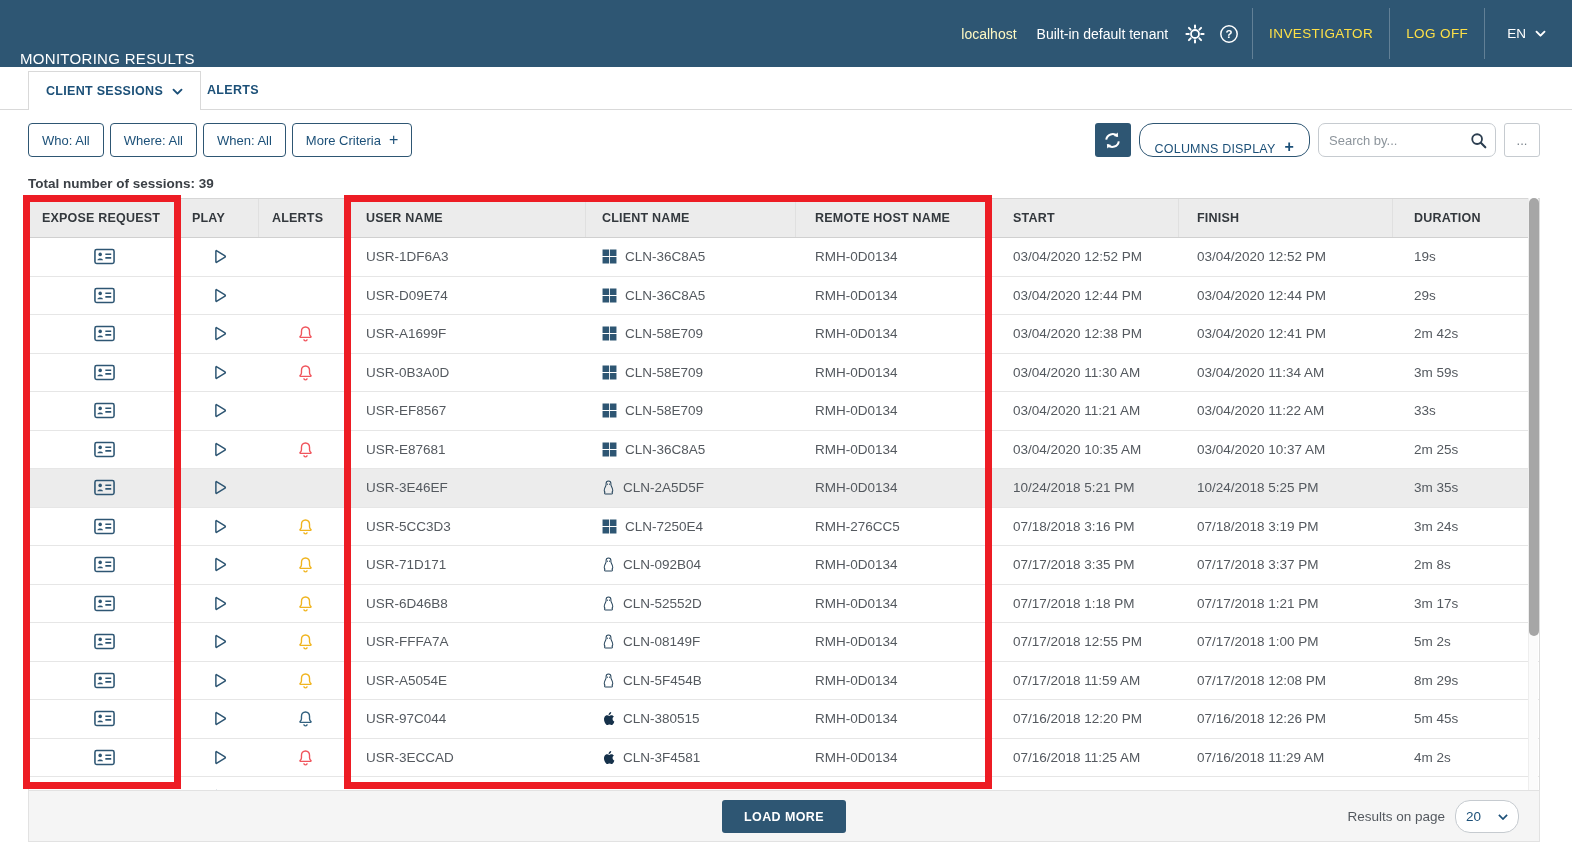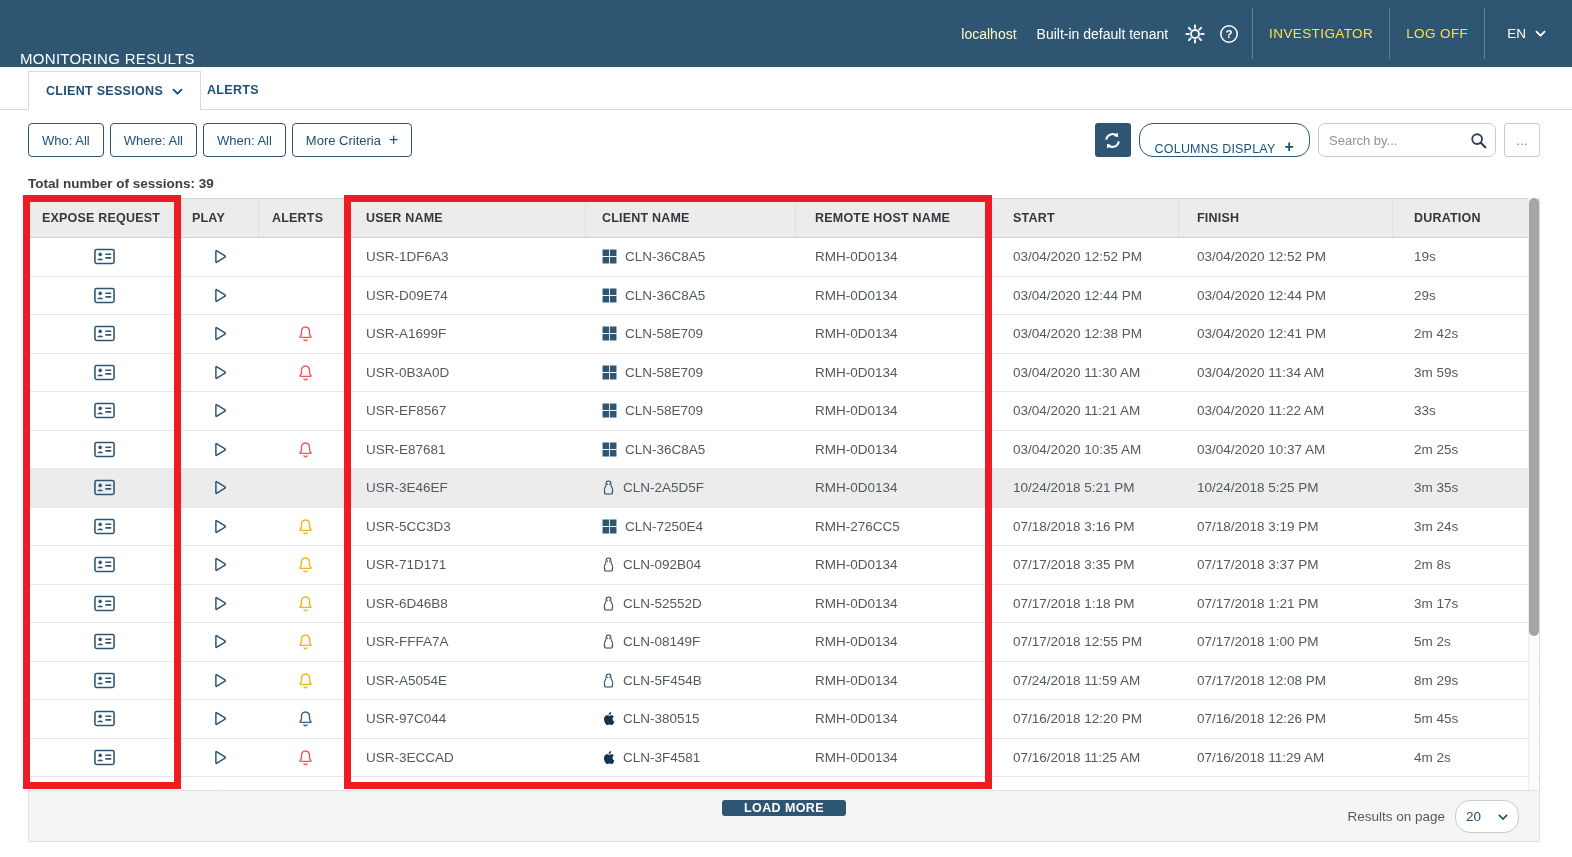--- a/index.html
+++ b/index.html
@@ -74,21 +74,21 @@
   .os-linux{color:#27455c;}
   .os-apple{color:#16314a;}
   .row.partial{height:13px;overflow:hidden;align-items:flex-start;border-bottom:none;}
   .row.partial .cell{height:38.5px;}
 
   .scrollbar{position:absolute;top:0;right:1px;width:10px;height:592px;background:#fbfbfb;border-left:1px solid #eee;box-sizing:border-box;}
   .thumb{position:absolute;top:0;left:0;width:10px;height:438px;background:#a6a6a6;border-radius:5px;cursor:pointer;}
 
   
   .footer{position:absolute;left:28px;top:790px;width:1512px;height:52px;background:#f5f5f5;border:1px solid #e2e2e2;box-sizing:border-box;}
-  .loadmore{position:absolute;left:50%;transform:translateX(-50%);top:9px;height:16px;background:#2e5673;color:#fff;font-size:12.5px;font-weight:700;letter-spacing:.4px;border:none;border-radius:3px;padding:0 22px;display:flex;align-items:center;cursor:pointer;font-family:inherit;}
+  .loadmore{position:absolute;left:50%;transform:translateX(-50%);top:9px;height:33px;background:#2e5673;color:#fff;font-size:12.5px;font-weight:700;letter-spacing:.4px;border:none;border-radius:3px;padding:0 22px;display:flex;align-items:center;cursor:pointer;font-family:inherit;}
   .resultscluster{position:absolute;right:20px;top:9px;height:33px;display:flex;align-items:center;gap:10px;}
   .resultslabel{font-size:13.5px;color:#54595f;}
   .pselect{width:64px;height:33px;border:1px solid #c6cbd0;border-radius:15px;background:#fff;display:flex;align-items:center;justify-content:space-between;padding:0 10px;box-sizing:border-box;color:#1c5078;font-size:13.5px;cursor:pointer;}
 
   
   .ann{position:absolute;border:7px solid #ed1c24;pointer-events:none;z-index:50;box-sizing:border-box;}
   #ann1{left:23px;top:195px;width:158px;height:594px;}
   #ann2{left:344px;top:195px;width:648px;height:594px;}
 
   .hiddefs{position:absolute;width:0;height:0;overflow:hidden;}
@@ -762,21 +762,21 @@
               <svg viewBox="0 0 14 16" width="13" height="15" class="os-linux">
                 <use href="#icon-linux"></use>
               </svg>
             </span>
       <span class="txt">CLN-5F454B</span>
     </div>
     <div class="cell c-remote">
             <span class="txt">RMH-0D0134</span>
           </div>
     <div class="cell c-start">
-            <span class="txt">07/24/2018 11:59 AM</span>
+            <span class="txt">07/17/2018 11:59 AM</span>
           </div>
     <div class="cell c-finish">
             <span class="txt">07/17/2018 12:08 PM</span>
           </div>
     <div class="cell c-duration">
             <span class="txt">8m 29s</span>
           </div>
   </div>
         <div class="row">
     <div class="cell c-expose">

